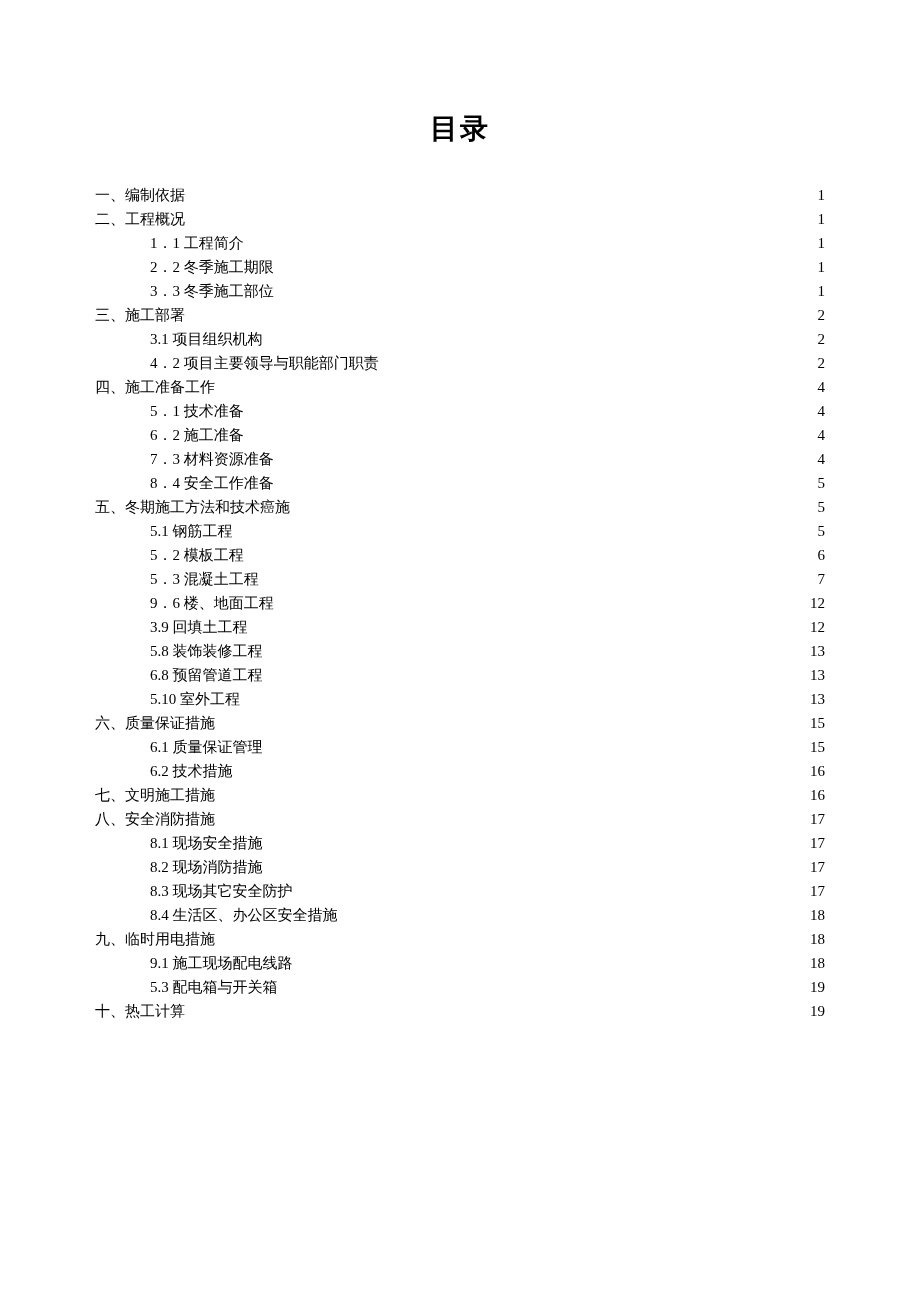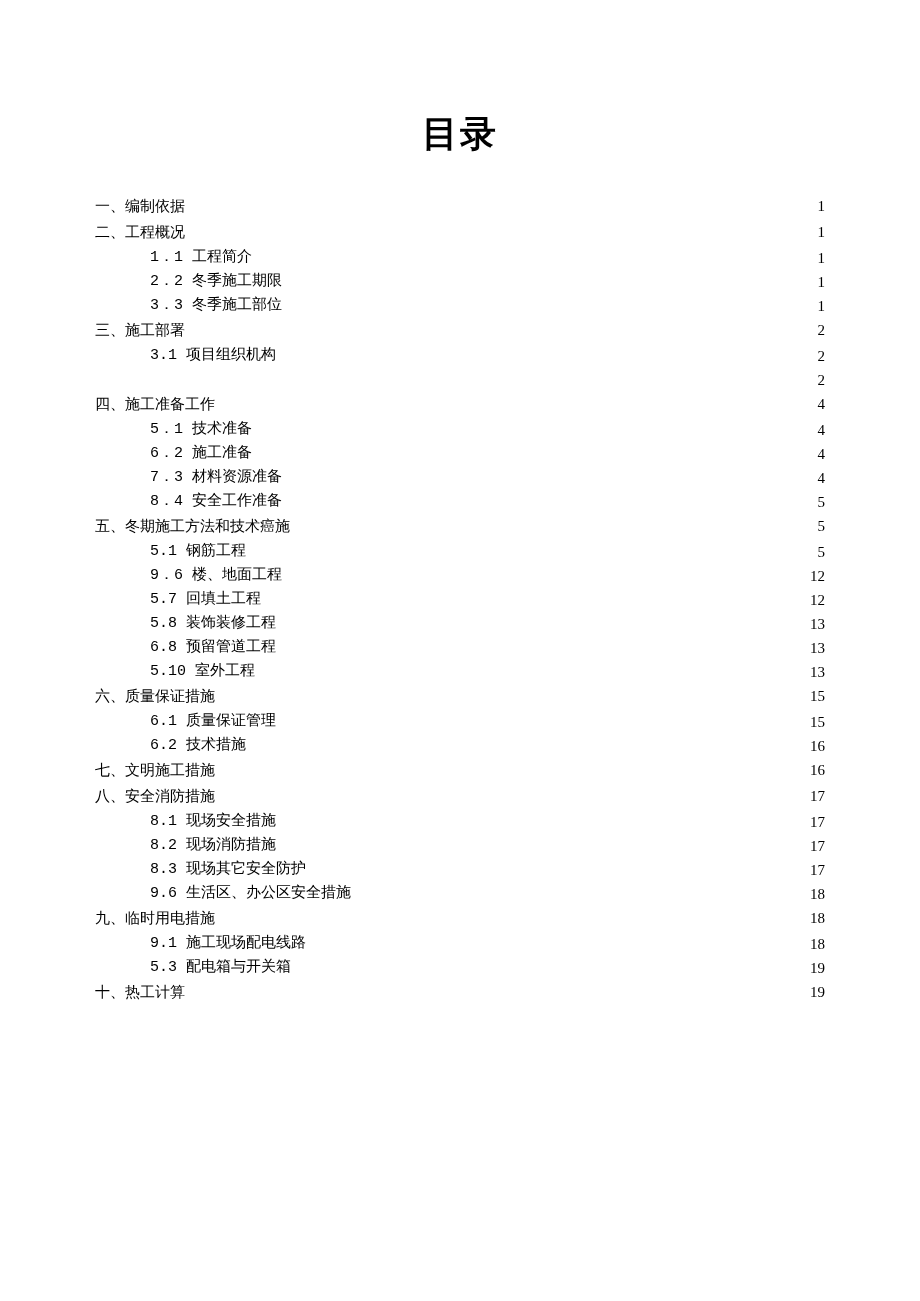--- a/index.html
+++ b/index.html
@@ -10,21 +10,21 @@
     body {
       background: #fff;
       font-family: "SimSun", "宋体", serif;
       width: 920px;
       height: 1301px;
       padding: 110px 95px 0 95px;
       color: #000;
     }
     .title {
       text-align: center;
-      font-size: 36px;
+      font-size: 28px;
       font-weight: bold;
       margin-bottom: 35px;
       letter-spacing: 2px;
     }
     .toc {
       font-size: 15px;
       line-height: 1.6;
     }
     .toc-row {
       display: flex;
@@ -33,21 +33,20 @@
     }
     .toc-row.level-1 {
       padding-left: 0;
     }
     .toc-row.level-2 {
       padding-left: 55px;
       align-items: center;
     }
     .toc-label {
       flex: 0 0 auto;
-      font-family: Liberation Mono, monospace;
     }
     .toc-dots {
       flex: 1 1 auto;
       overflow: hidden;
       position: relative;
       margin: 0 2px;
     }
     .toc-dots::after {
       content: ".......................................................................................................................................................................................................";
       letter-spacing: 2px;
@@ -100,20 +99,21 @@
       <span class="toc-label">三、施工部署</span>
       <span class="toc-dots"></span>
       <span class="toc-page">2</span>
     </div>
     <div class="toc-row level-2">
       <span class="toc-label">3.1  项目组织机构</span>
       <span class="toc-dots"></span>
       <span class="toc-page">2</span>
     </div>
     <div class="toc-row level-2">
+      <span class="toc-label">4．2 项目主要领导与职能部门职责</span>
       <span class="toc-dots"></span>
       <span class="toc-page">2</span>
     </div>
     <div class="toc-row level-1">
       <span class="toc-label">四、施工准备工作</span>
       <span class="toc-dots"></span>
       <span class="toc-page">4</span>
     </div>
     <div class="toc-row level-2">
       <span class="toc-label">5．1 技术准备</span>
@@ -139,26 +139,36 @@
       <span class="toc-label">五、冬期施工方法和技术癌施</span>
       <span class="toc-dots"></span>
       <span class="toc-page">5</span>
     </div>
     <div class="toc-row level-2">
       <span class="toc-label">5.1 钢筋工程</span>
       <span class="toc-dots"></span>
       <span class="toc-page">5</span>
     </div>
     <div class="toc-row level-2">
+      <span class="toc-label">5．2 模板工程</span>
+      <span class="toc-dots"></span>
+      <span class="toc-page">6</span>
+    </div>
+    <div class="toc-row level-2">
+      <span class="toc-label">5．3 混凝土工程</span>
+      <span class="toc-dots"></span>
+      <span class="toc-page">7</span>
+    </div>
+    <div class="toc-row level-2">
       <span class="toc-label">9．6 楼、地面工程</span>
       <span class="toc-dots"></span>
       <span class="toc-page">12</span>
     </div>
     <div class="toc-row level-2">
-      <span class="toc-label">5.7 回填土工程</span>
+      <span class="toc-label">3.9 回填土工程</span>
       <span class="toc-dots"></span>
       <span class="toc-page">12</span>
     </div>
     <div class="toc-row level-2">
       <span class="toc-label">5.8 装饰装修工程</span>
       <span class="toc-dots"></span>
       <span class="toc-page">13</span>
     </div>
     <div class="toc-row level-2">
       <span class="toc-label">6.8 预留管道工程</span>
@@ -204,21 +214,21 @@
       <span class="toc-label">8.2 现场消防措施</span>
       <span class="toc-dots"></span>
       <span class="toc-page">17</span>
     </div>
     <div class="toc-row level-2">
       <span class="toc-label">8.3 现场其它安全防护</span>
       <span class="toc-dots"></span>
       <span class="toc-page">17</span>
     </div>
     <div class="toc-row level-2">
-      <span class="toc-label">9.6 生活区、办公区安全措施</span>
+      <span class="toc-label">8.4 生活区、办公区安全措施</span>
       <span class="toc-dots"></span>
       <span class="toc-page">18</span>
     </div>
     <div class="toc-row level-1">
       <span class="toc-label">九、临时用电措施</span>
       <span class="toc-dots"></span>
       <span class="toc-page">18</span>
     </div>
     <div class="toc-row level-2">
       <span class="toc-label">9.1 施工现场配电线路</span>

